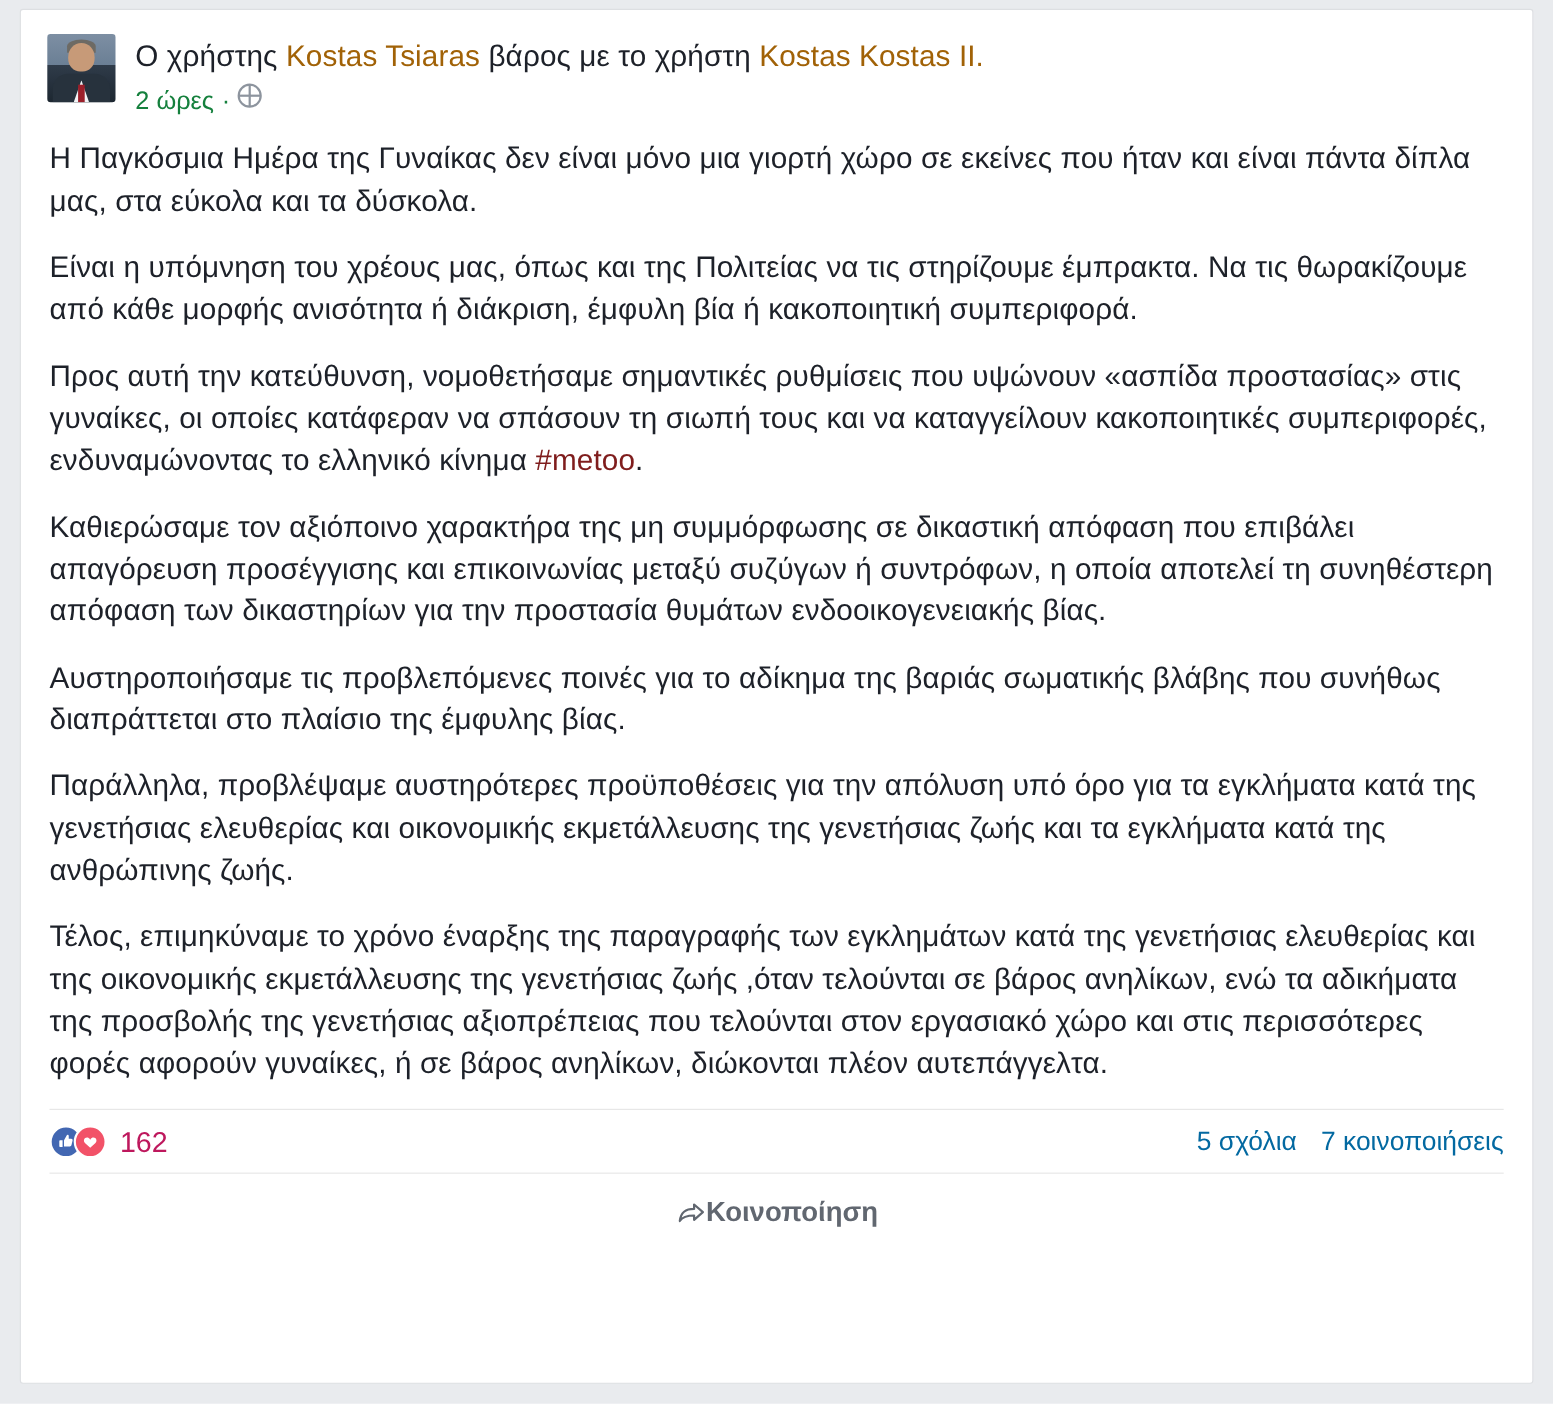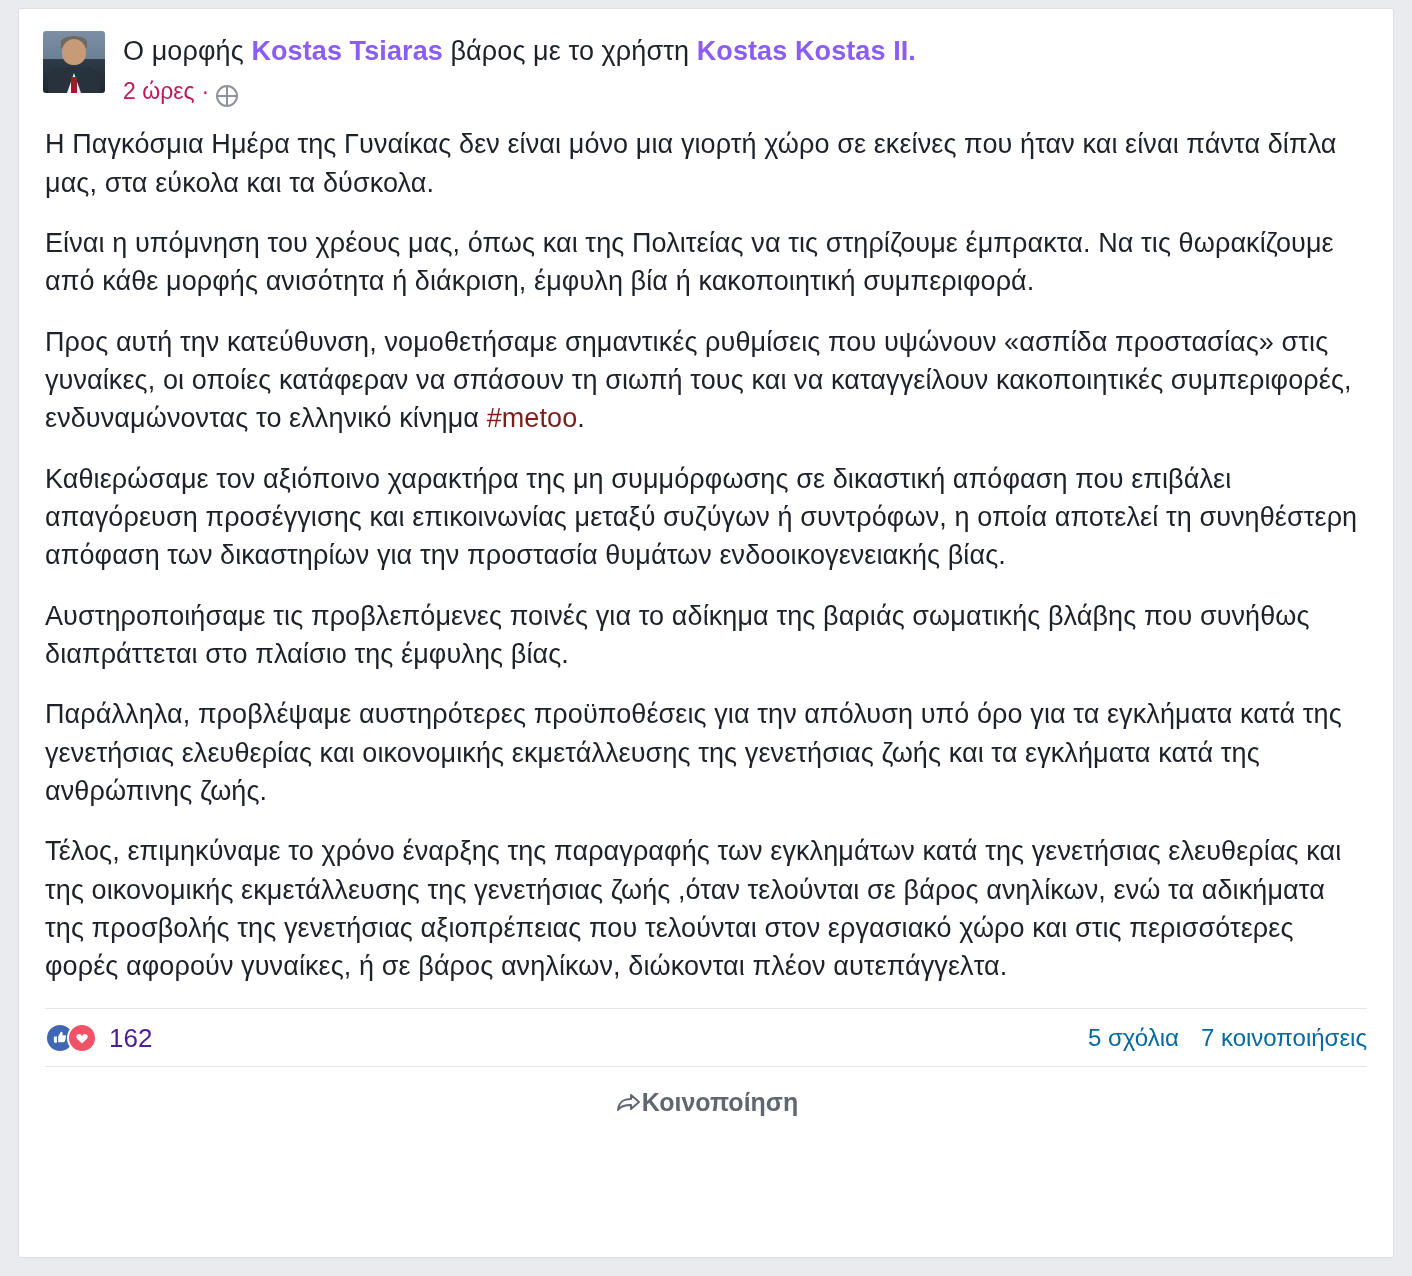--- a/index.html
+++ b/index.html
@@ -97,29 +97,29 @@
   .header-text {
     padding-top: 2px;
     line-height: 1.35;
   }
   .byline {
     font-size: 27px;
     color: #1d2129;
     letter-spacing: 0.1px;
   }
   .byline .name {
-    color: #8b5cf6;
-    font-weight: bold;
+    color: #a16207;
+    font-weight: normal;
   }
   .meta-row {
     display: flex;
-    align-items: flex-end;
+    align-items: flex-start;
     margin-top: 7px;
     font-size: 23px;
-    color: #be185d;
+    color: #15803d;
   }
   .meta-row .sep {
     margin: 0 7px;
   }
   .globe-icon {
     display: inline-block;
     width: 22px;
     height: 22px;
     border-radius: 50%;
     border: 2px solid #8d949e;
@@ -192,21 +192,21 @@
   }
   .icon-like {
     background: #4267b2;
   }
   .icon-love {
     background: #f25268;
     margin-left: -8px;
   }
   .count {
     font-size: 26px;
-    color: #4c1d95;
+    color: #be185d;
   }
   .reactions-right {
     font-size: 24px;
     color: #0369a1;
     display: flex;
     gap: 22px;
   }
   .share-divider {
     margin: 0 26px;
     border-top: 1px solid #e5e5e5;
@@ -242,21 +242,21 @@
 
     <div class="post-header">
       <div class="avatar">
         <div class="body"></div>
         <div class="shirt"></div>
         <div class="tie"></div>
         <div class="hair"></div>
         <div class="face"></div>
       </div>
       <div class="header-text">
-        <div class="byline"><span>Ο μορφής </span><span class="name">Kostas Tsiaras</span><span> βάρος με το χρήστη </span><span class="name">Kostas Kostas II.</span></div>
+        <div class="byline"><span>Ο χρήστης </span><span class="name">Kostas Tsiaras</span><span> βάρος με το χρήστη </span><span class="name">Kostas Kostas II.</span></div>
         <div class="meta-row">
           <span>2 ώρες</span>
           <span class="sep">·</span>
           <span class="globe-icon"></span>
         </div>
       </div>
     </div>
 
     <div class="post-body">
       <p>Η Παγκόσμια Ημέρα της Γυναίκας δεν είναι μόνο μια γιορτή χώρο σε εκείνες που ήταν και είναι πάντα δίπλα μας, στα εύκολα και τα δύσκολα.</p>

